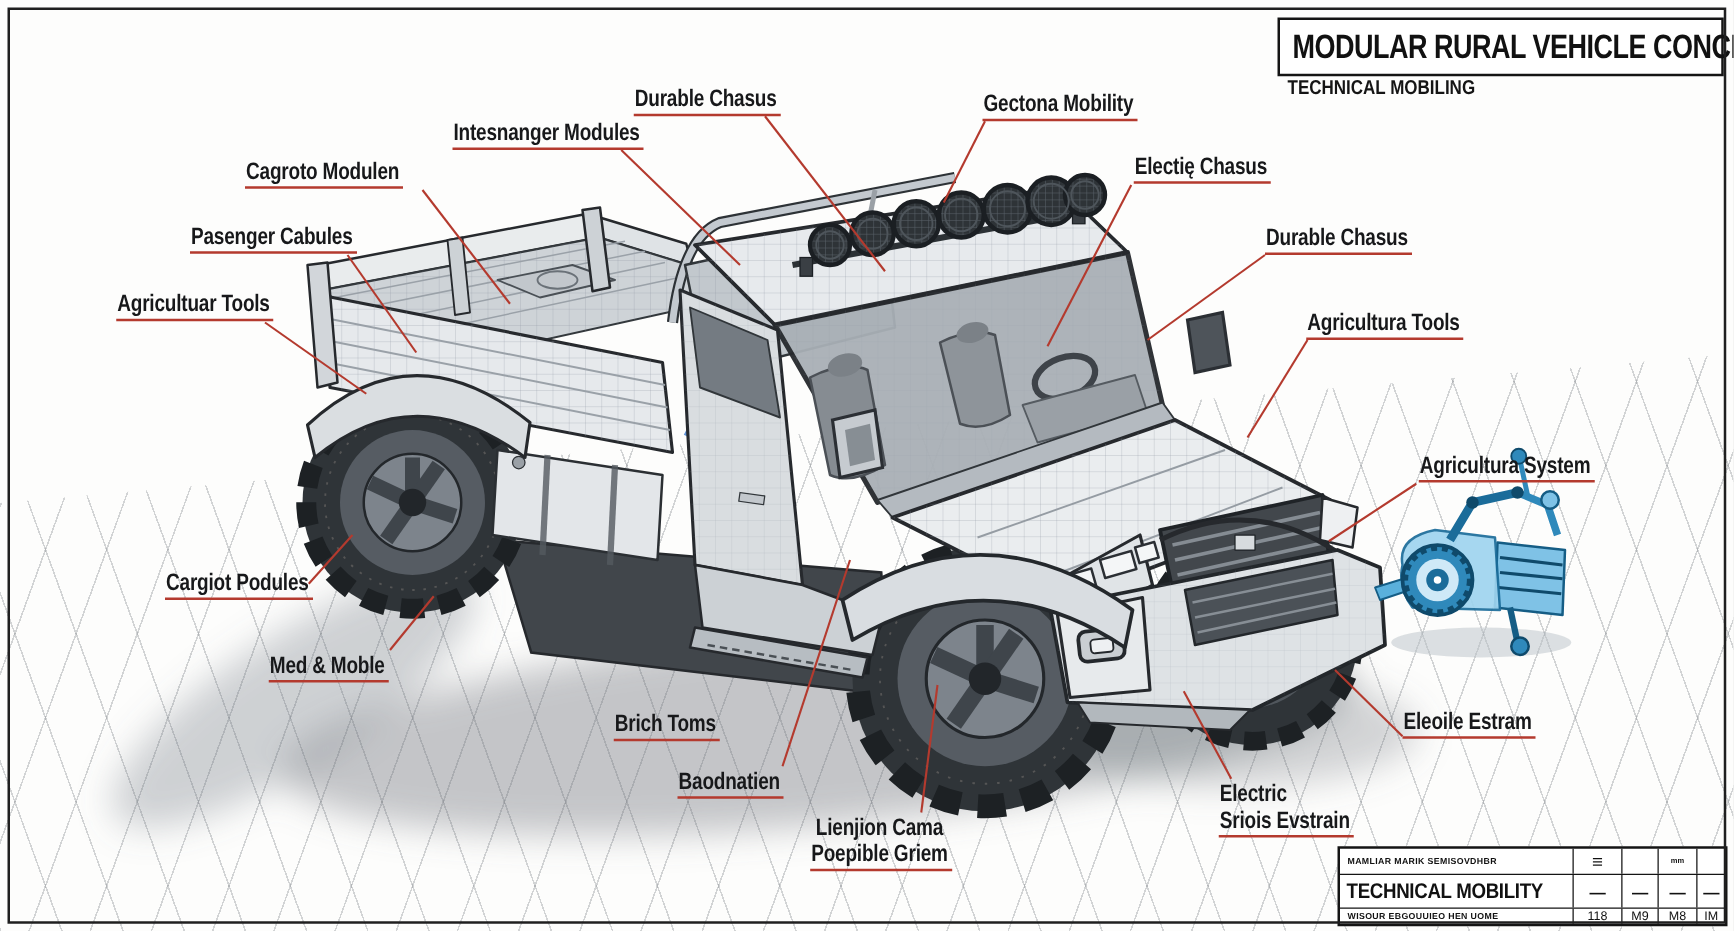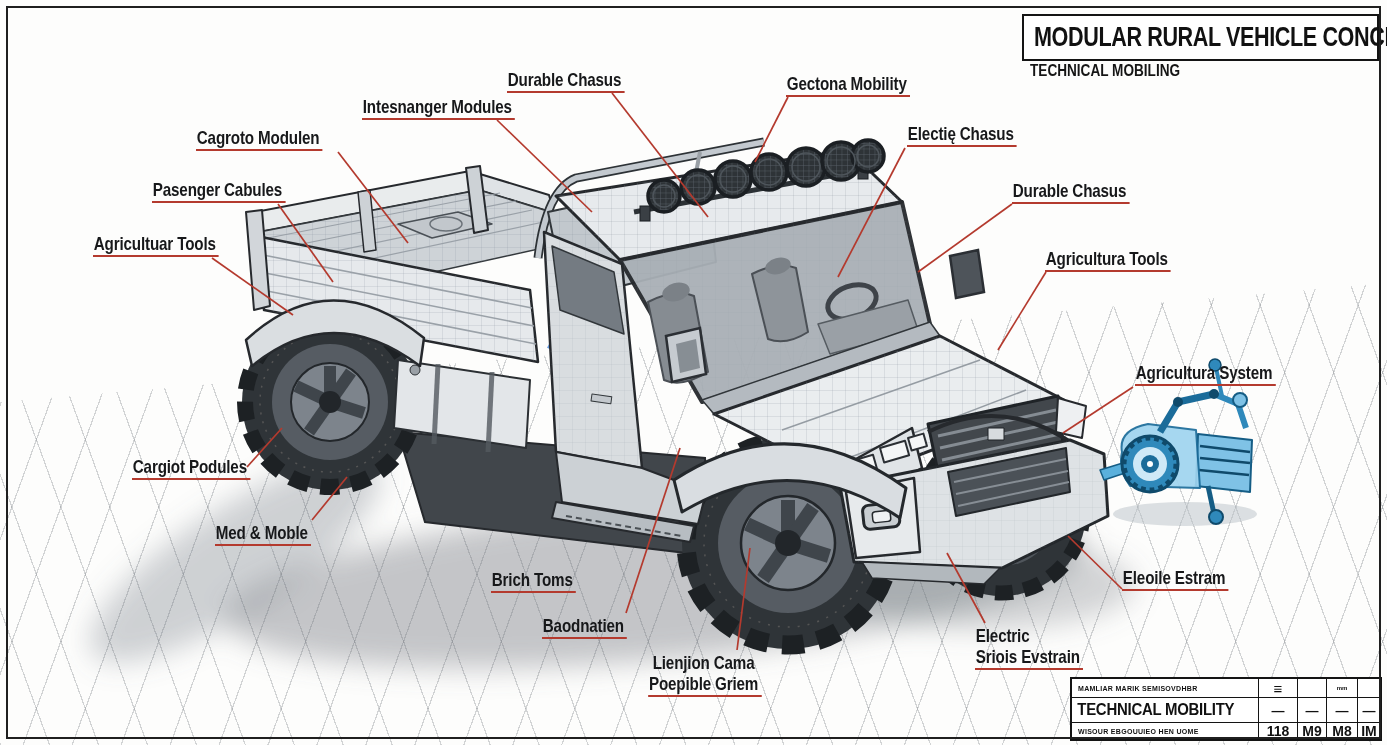--- a/index.html
+++ b/index.html
@@ -40,21 +40,21 @@
   .trow:last-child{border-bottom:none;}
   .tr1{height:20px}.tr2{height:26px}.tr3{flex:1}
   .tcell{border-left:1.5px solid #141414;display:flex;align-items:center;justify-content:center;
          overflow:hidden;color:#111;}
   .tlabel{flex:1;border-left:none;justify-content:flex-start;padding-left:6px;}
   .w1{width:38px}.w2{width:28px}.w3{width:30px}.w4{width:22px}
   .tiny{font-size:7px;font-weight:bold;letter-spacing:.3px;white-space:nowrap;}
   .big{font-size:17px;font-weight:bold;letter-spacing:-.3px;transform:scaleX(.88);transform-origin:0 50%;white-space:nowrap;}
   .bars{font-size:15px;font-weight:bold;line-height:1;}
   .dash{font-size:13px;font-weight:bold;}
-  .code{font-size:14px;font-weight:bold;}
+  .code{font-size:10px;font-weight:normal;}
   .microcode{font-size:6px;font-weight:bold;}
 </style>
 </head>
 <body>
 
 <div id="stage">
 
   <div id="floor-grid"></div>
 
   <svg class="layer" width="1387" height="745" viewBox="0 0 1387 745">

